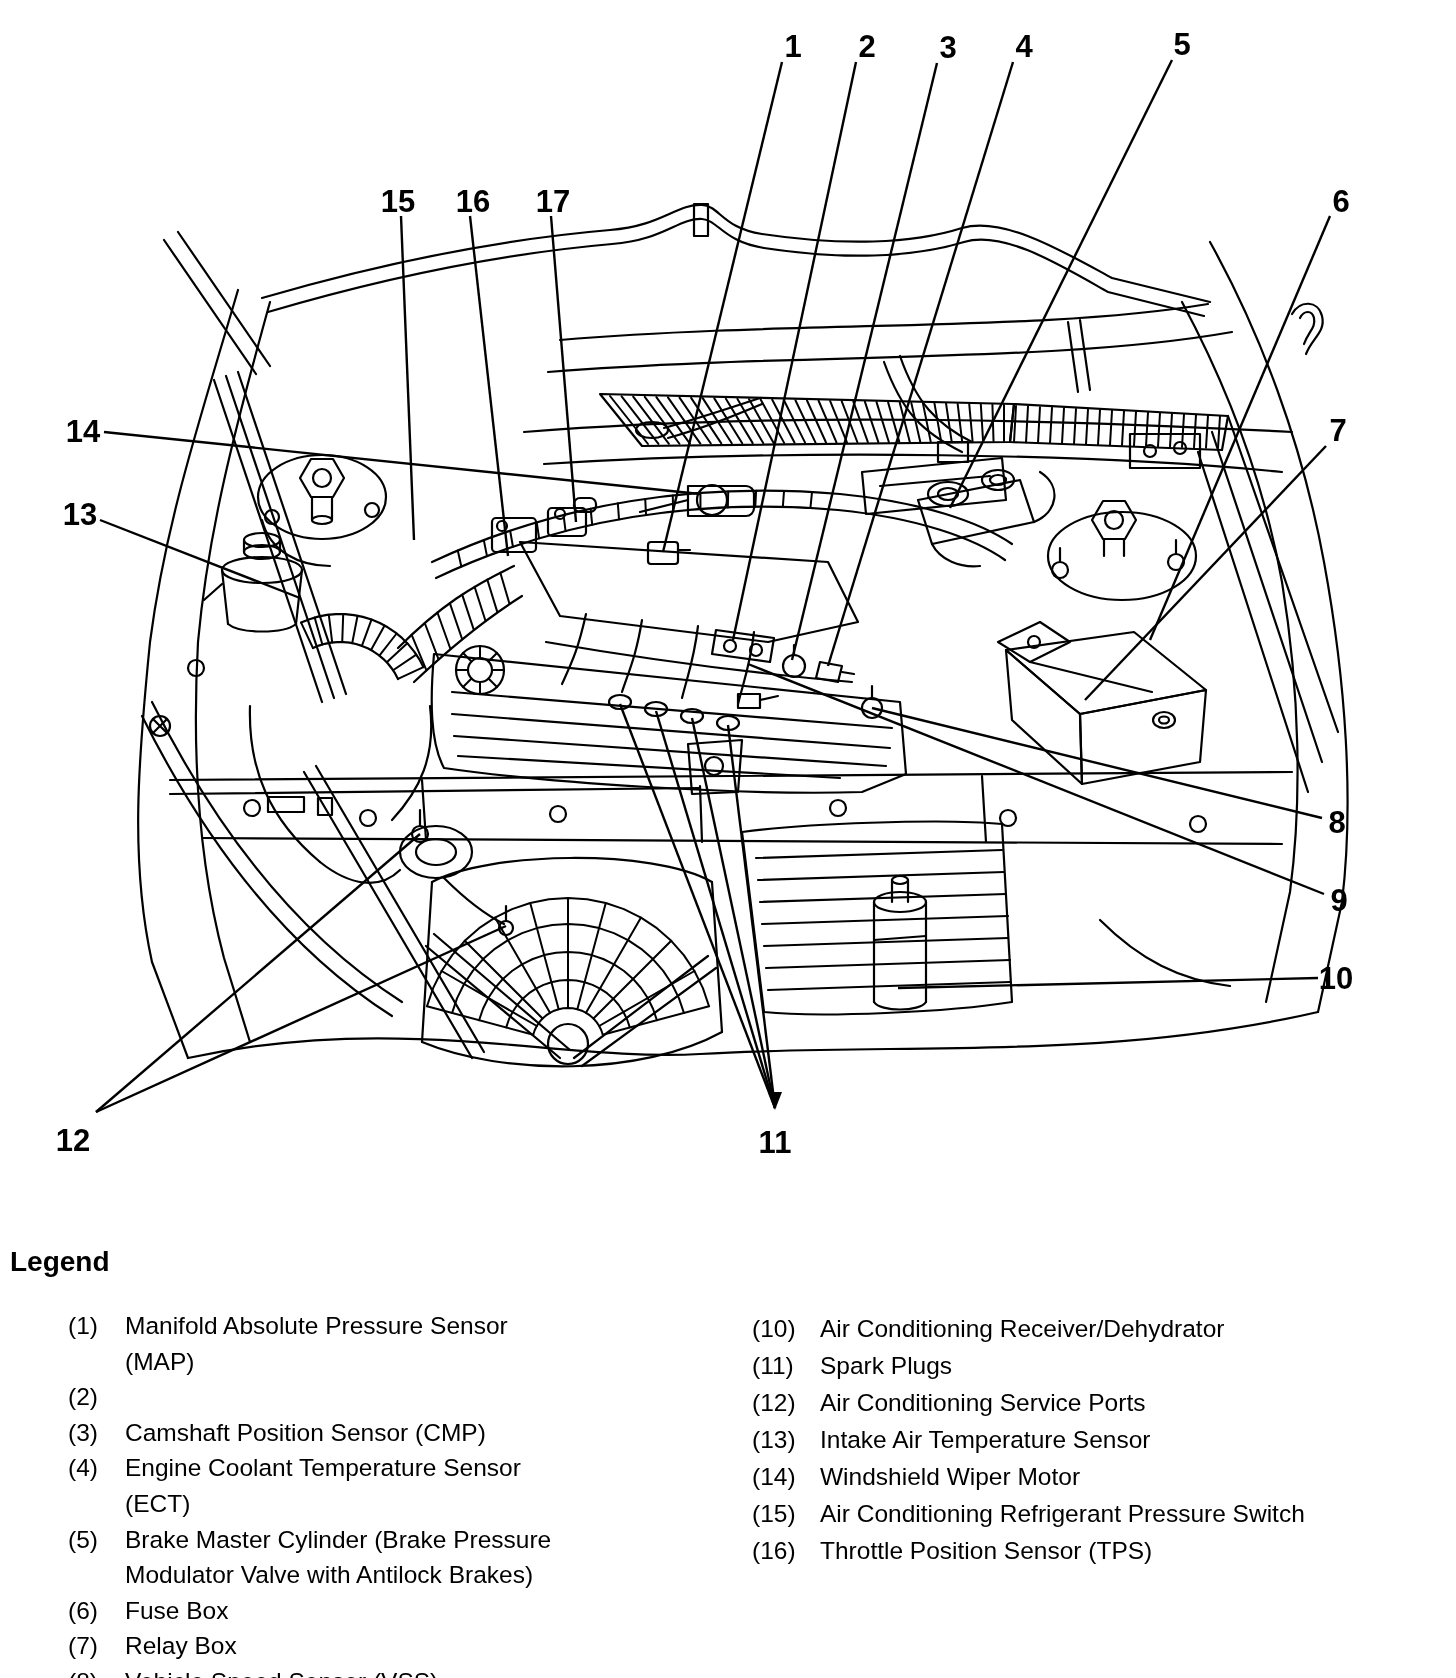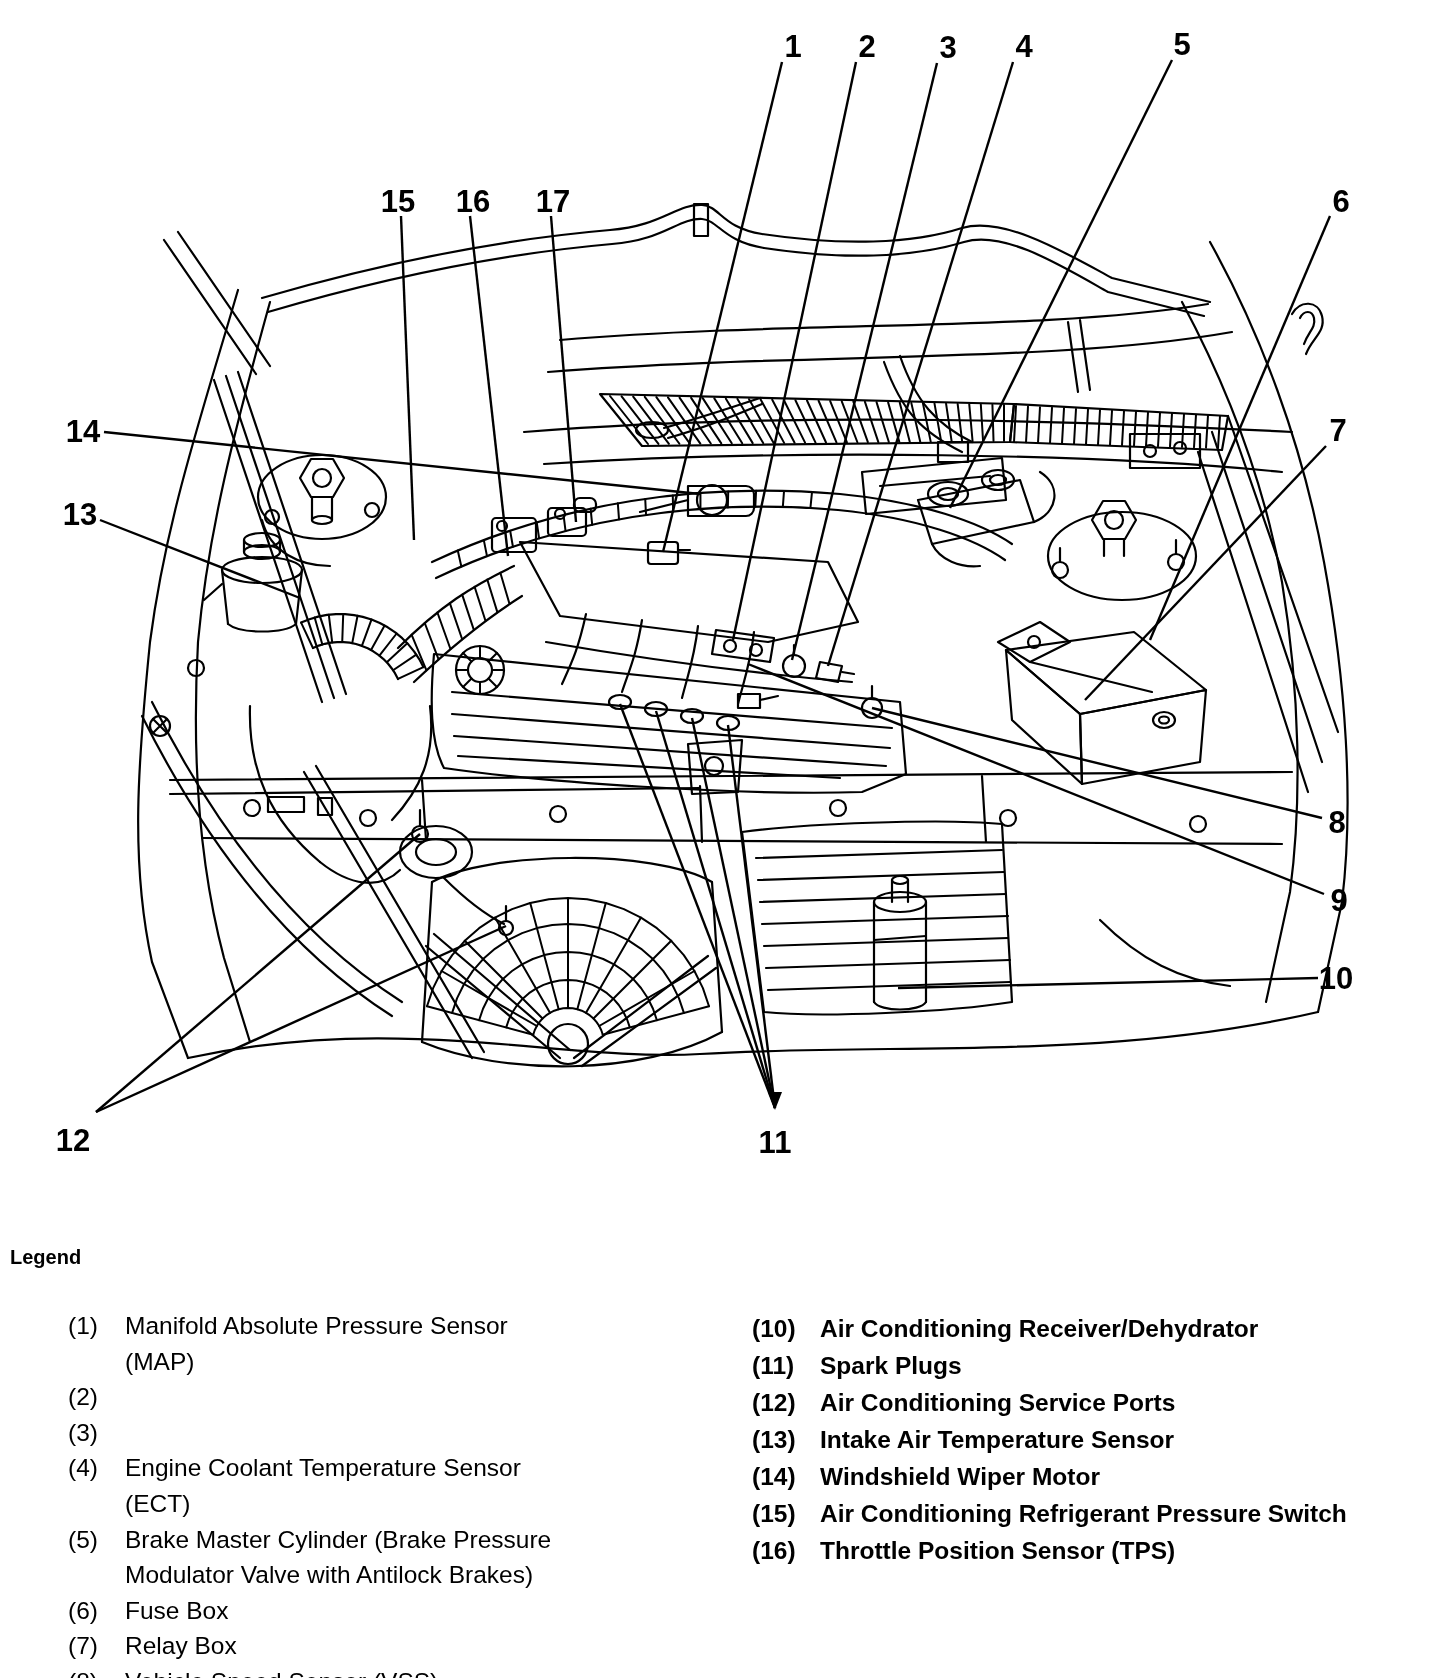--- a/index.html
+++ b/index.html
@@ -1,22 +1,22 @@
 <!DOCTYPE html>
 <html><head>
 <meta charset="utf-8">
 <style>
   html,body{margin:0;padding:0;background:#fff;}
   body{width:1456px;height:1678px;position:relative;font-family:"Liberation Sans",sans-serif;color:#000;overflow:hidden;}
   #stage{position:absolute;left:0;top:0;width:1456px;height:1678px;background:#fff;}
   svg{position:absolute;left:0;top:0;}
-  .legend-title{position:absolute;left:10px;top:1246px;font-size:20px;font-weight:bold;letter-spacing:0px;}
+  .legend-title{position:absolute;left:10px;top:1246px;font-size:28px;font-weight:bold;letter-spacing:0px;}
   .legend-col{position:absolute;font-size:24.5px;line-height:35.6px;}
   .legend-col.left{left:68px;top:1308px;width:505px;}
-  .legend-col.right{left:752px;top:1310px;width:700px;line-height:37px;font-weight:bold;}
+  .legend-col.right{left:752px;top:1310px;width:700px;line-height:37px;}
   .legend-row{display:flex;align-items:flex-start;}
   .legend-row .num{flex:none;width:57px;}
   .legend-col.right .legend-row .num{width:68px;}
   .legend-row .txt{flex:1;}
   .callout-text{font-family:"Liberation Sans",sans-serif;font-weight:bold;font-size:31px;fill:#000;}
 </style>
 </head>
 <body>
 
 <div id="stage">
@@ -461,20 +461,21 @@
   <div class="legend-col left" id="legend-left">
       <div class="legend-row">
         <span class="num">(1)</span>
         <span class="txt">Manifold Absolute Pressure Sensor (MAP)</span>
       </div>
       <div class="legend-row">
         <span class="num">(2)</span>
       </div>
       <div class="legend-row">
         <span class="num">(3)</span>
+        <span class="txt">Camshaft Position Sensor (CMP)</span>
       </div>
       <div class="legend-row">
         <span class="num">(4)</span>
         <span class="txt">Engine Coolant Temperature Sensor (ECT)</span>
       </div>
       <div class="legend-row">
         <span class="num">(5)</span>
         <span class="txt">Brake Master Cylinder (Brake Pressure Modulator Valve with Antilock Brakes)</span>
       </div>
       <div class="legend-row">

